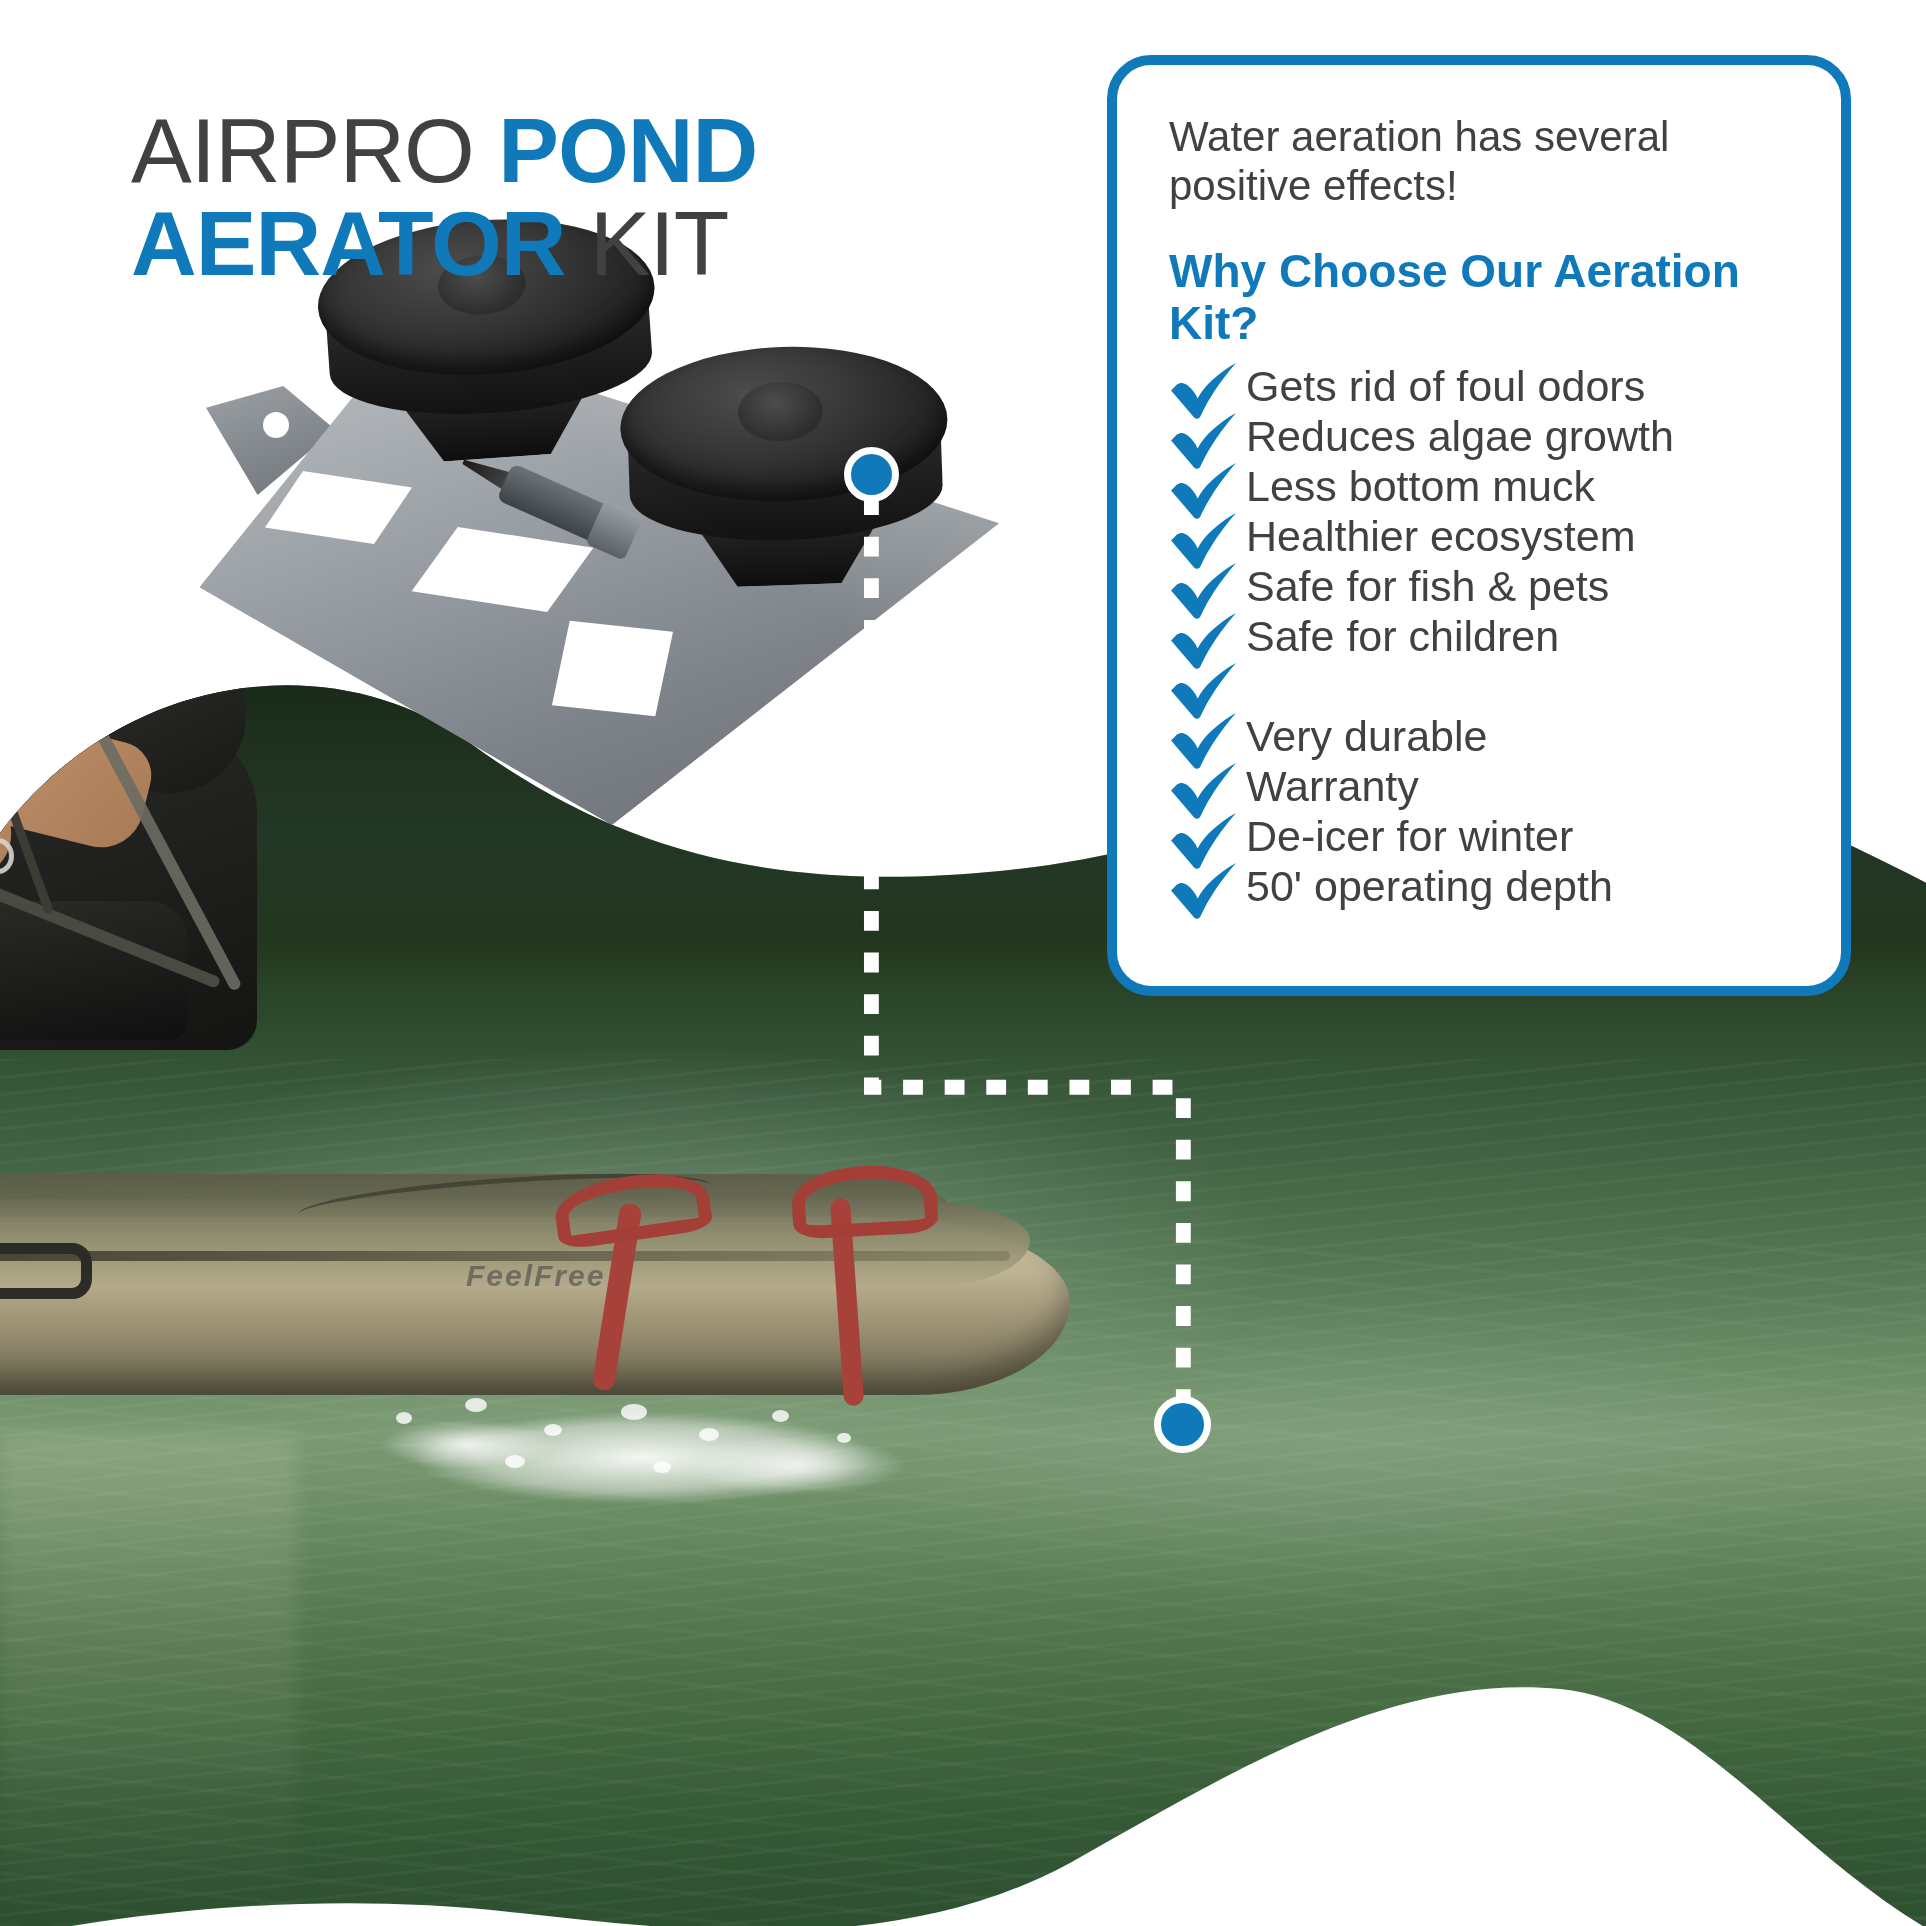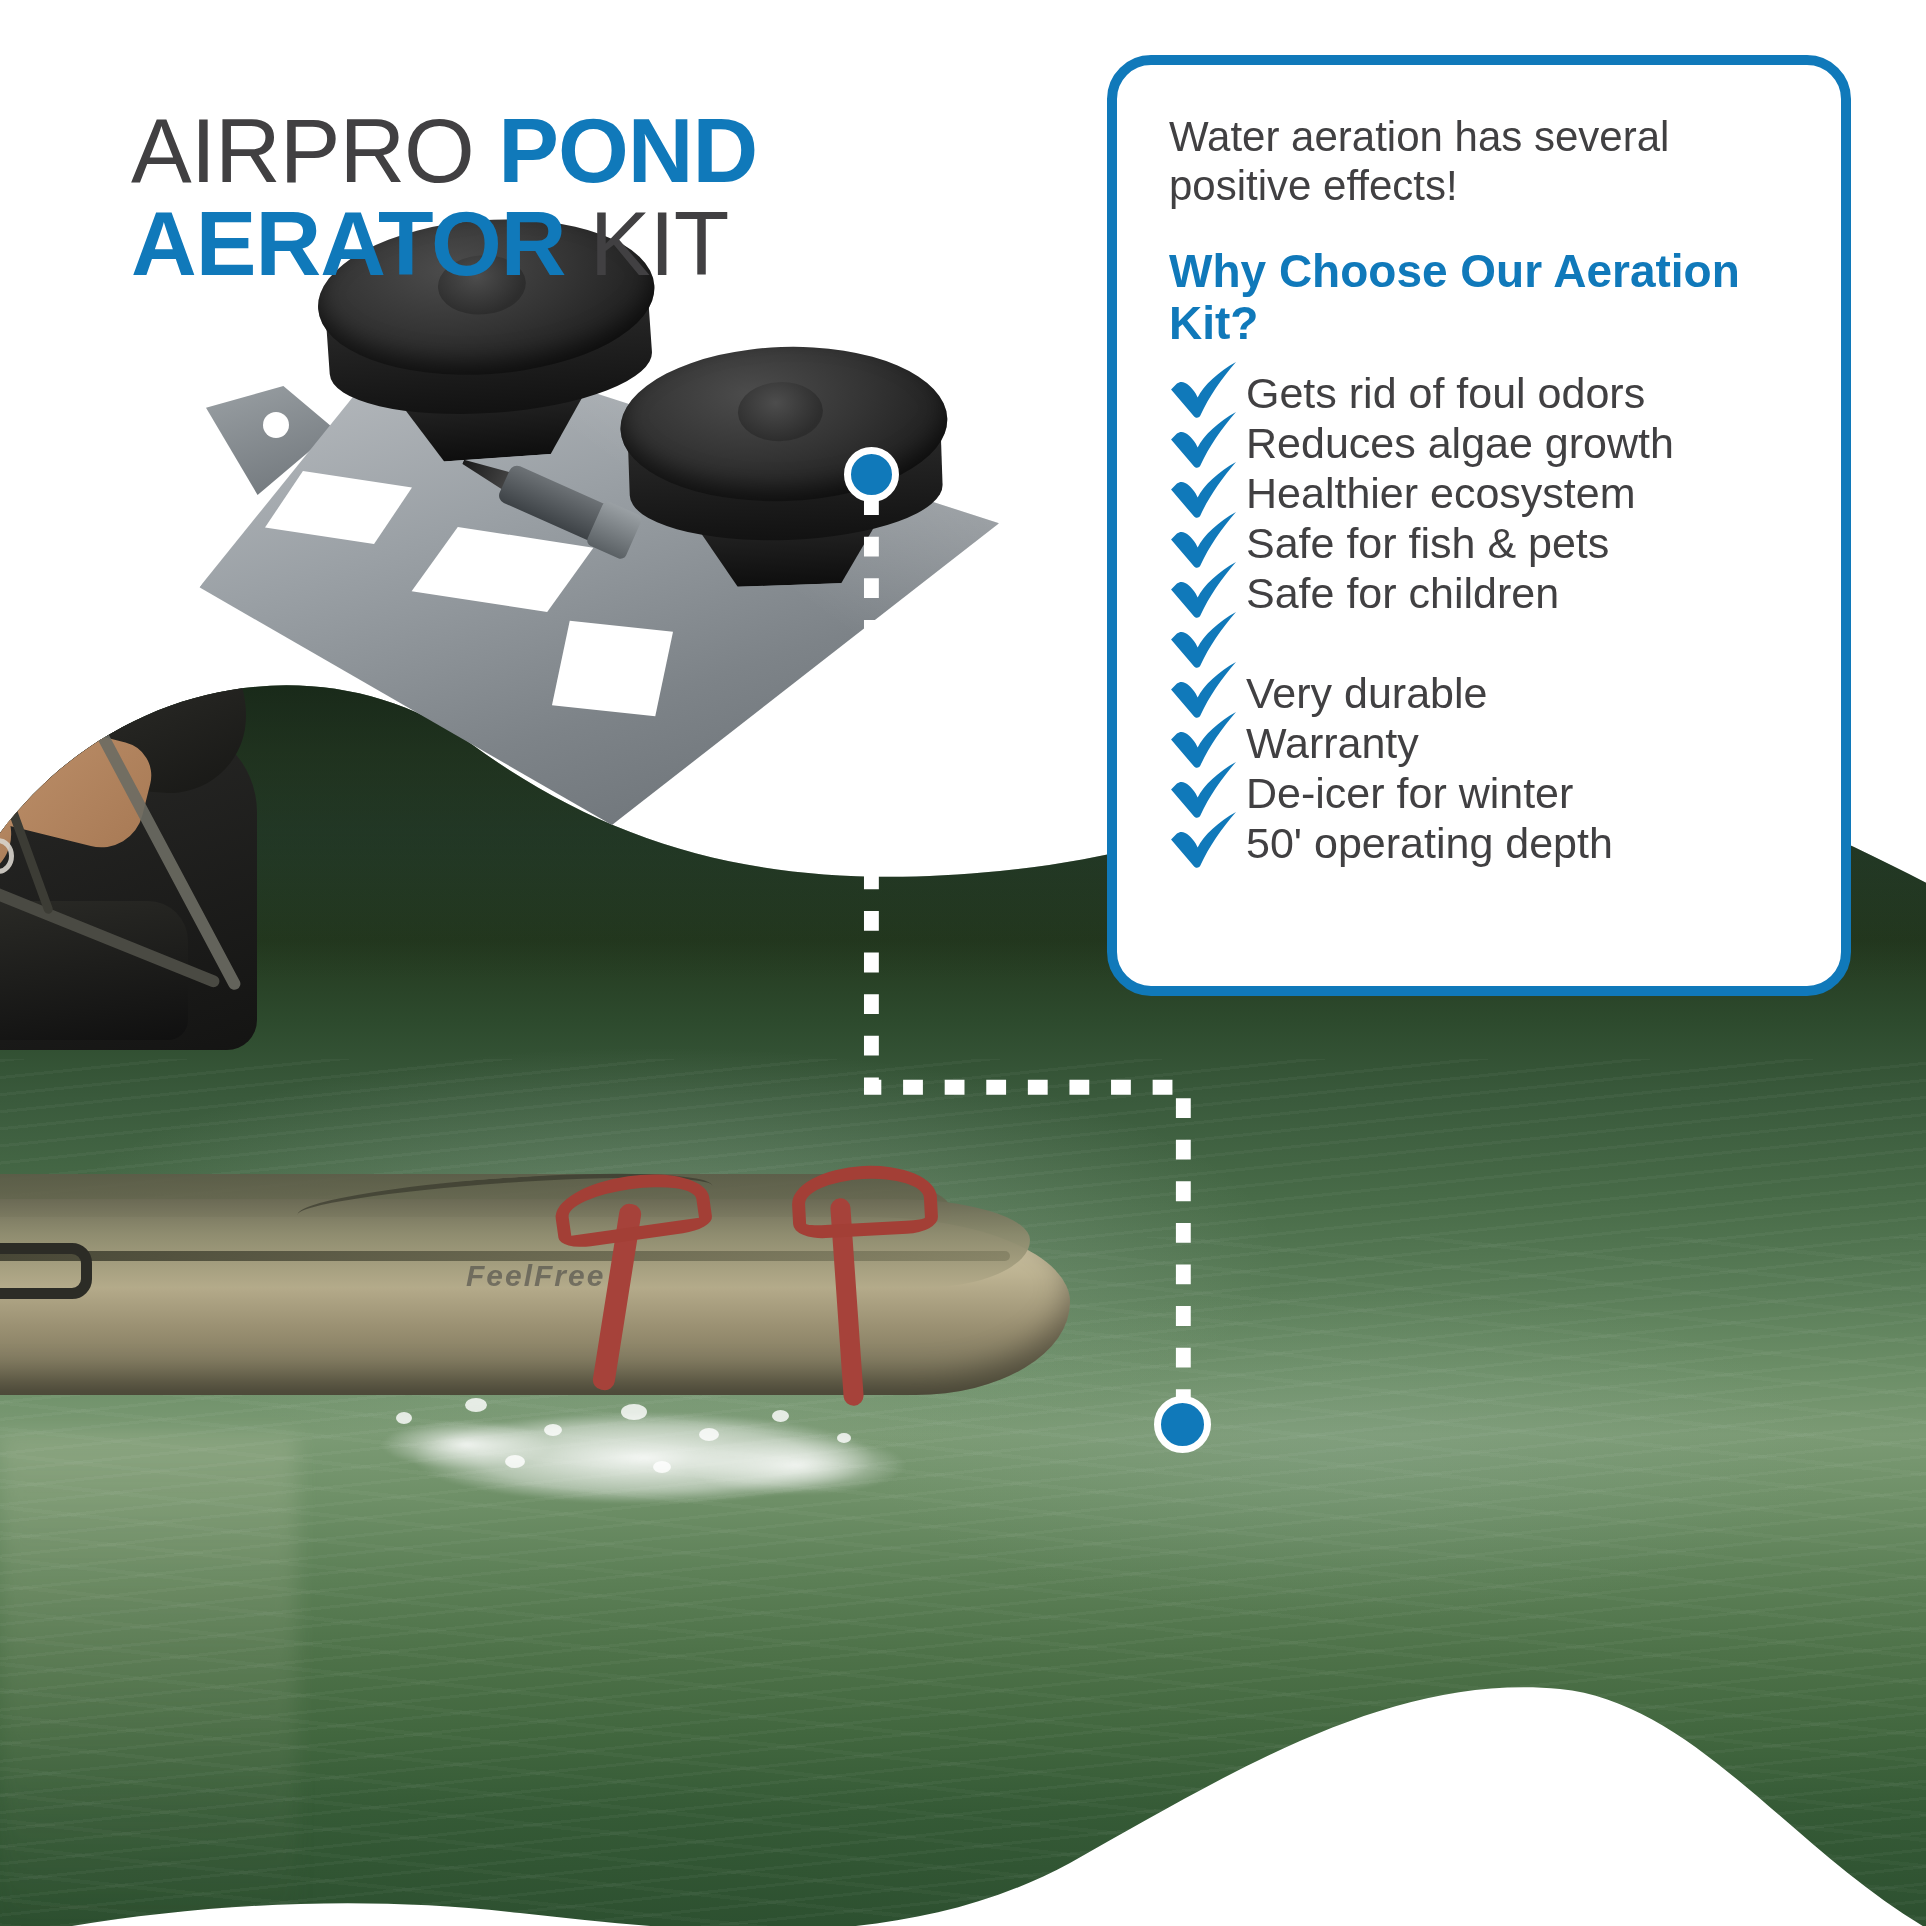--- a/index.html
+++ b/index.html
@@ -188,21 +188,21 @@
 
   
   #card{position:absolute;left:1107px;top:55px;width:744px;height:941px;
         background:#ffffff;border:10px solid #1079ba;border-radius:44px;
         box-sizing:border-box;padding:42px 44px 30px 44px;}
   #card-intro{font-size:42px;line-height:1.16;color:#414042;margin:6px 0 0 8px;
               max-width:653px;}
   #card-title{font-size:46px;line-height:1.12;color:#1079ba;font-weight:700;
               margin:36px 0 16px 8px;}
   #benefits{list-style:none;margin:0;padding:0;}
-  #benefits li{display:flex;align-items:flex-end;height:50px;}
+  #benefits li{display:flex;align-items:flex-start;height:50px;}
   #benefits .chk{flex:0 0 85px;height:51px;position:relative;}
   #benefits .chk svg{position:absolute;left:6px;top:-4px;}
   #benefits .txt{font-size:43px;color:#414042;line-height:1;white-space:nowrap;}
 
   
 </style>
 </head>
 <body>
 
 <div id="canvas">
@@ -344,20 +344,28 @@
             </svg>
           </span>
           <span class="txt">Reduces algae growth</span>
         </li>
         <li>
           <span class="chk">
             <svg width="77" height="61" viewBox="0 0 78 62">
               <path d="M4,30 L10,24 C16,19 24,26 29,34 L31,38 C37,26 52,12 70,2 C56,18 42,38 34,56 C33,59 29,60 27,57 Z" fill="#1079ba"></path>
             </svg>
           </span>
+          <span class="txt">Less bottom muck</span>
+        </li>
+        <li>
+          <span class="chk">
+            <svg width="77" height="61" viewBox="0 0 78 62">
+              <path d="M4,30 L10,24 C16,19 24,26 29,34 L31,38 C37,26 52,12 70,2 C56,18 42,38 34,56 C33,59 29,60 27,57 Z" fill="#1079ba"></path>
+            </svg>
+          </span>
           <span class="txt">Healthier ecosystem</span>
         </li>
         <li>
           <span class="chk">
             <svg width="77" height="61" viewBox="0 0 78 62">
               <path d="M4,30 L10,24 C16,19 24,26 29,34 L31,38 C37,26 52,12 70,2 C56,18 42,38 34,56 C33,59 29,60 27,57 Z" fill="#1079ba"></path>
             </svg>
           </span>
           <span class="txt">Safe for fish &amp; pets</span>
         </li>

